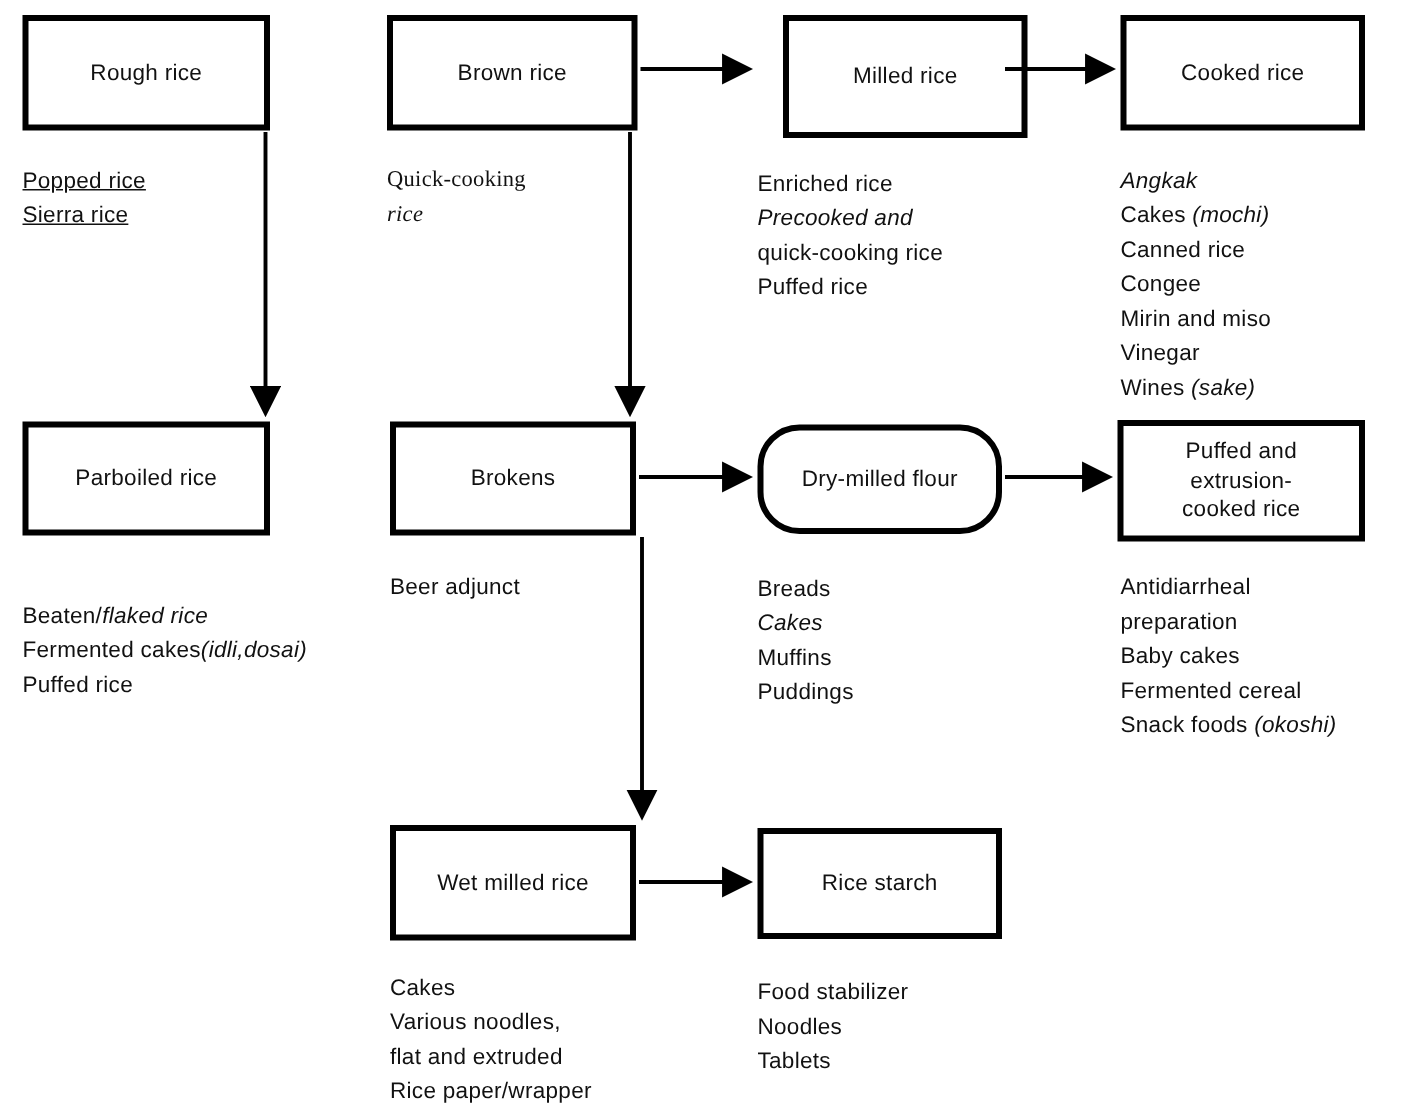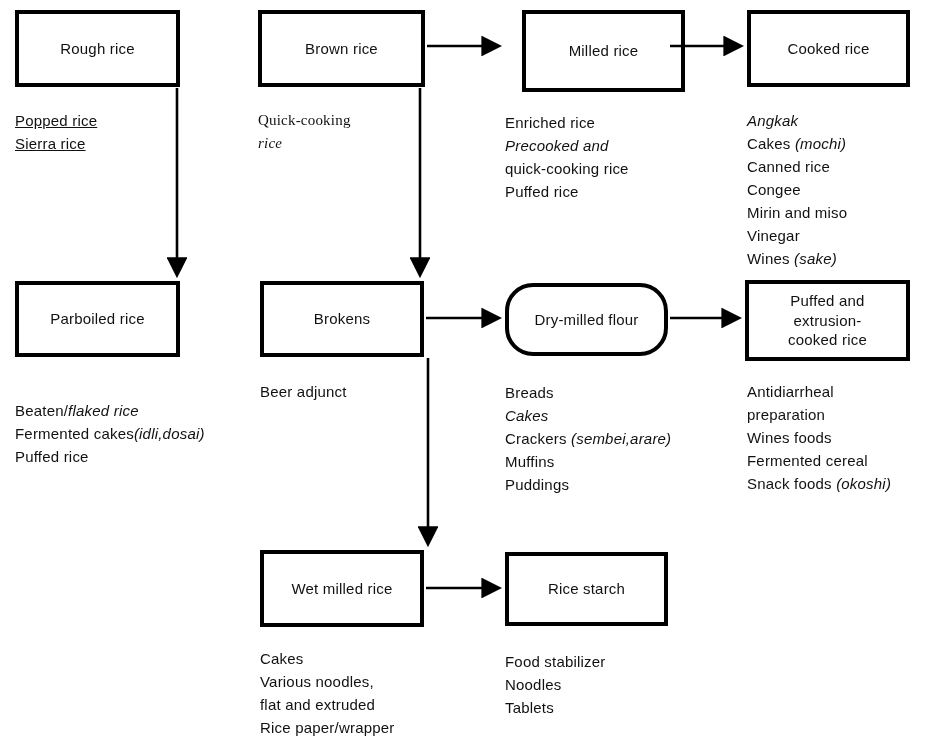--- a/index.html
+++ b/index.html
@@ -101,29 +101,28 @@
       <div class="line"><span>Puffed rice</span></div>
     </div>
 
   <div class="plist" style="left:260px; top:380px;">
       <div class="line"><span>Beer adjunct</span></div>
     </div>
 
   <div class="plist" style="left:505px; top:381px;">
       <div class="line"><span>Breads</span></div>
       <div class="line"><span style="font-style: italic;">Cakes</span></div>
-      <div class="line"><span>Crackers </span><span style="font-style: italic;">(sembei,arare)</span></div>
       <div class="line"><span>Muffins</span></div>
       <div class="line"><span>Puddings</span></div>
     </div>
 
   <div class="plist" style="left:747px; top:380px;">
       <div class="line"><span>Antidiarrheal</span></div>
       <div class="line"><span>preparation</span></div>
-      <div class="line"><span>Wines foods</span></div>
+      <div class="line"><span>Baby cakes</span></div>
       <div class="line"><span>Fermented cereal</span></div>
       <div class="line"><span>Snack foods </span><span style="font-style: italic;">(okoshi)</span></div>
     </div>
 
   <div class="plist" style="left:260px; top:647px;">
       <div class="line"><span>Cakes</span></div>
       <div class="line"><span>Various noodles,</span></div>
       <div class="line"><span>flat and extruded</span></div>
       <div class="line"><span>Rice paper/wrapper</span></div>
     </div>

